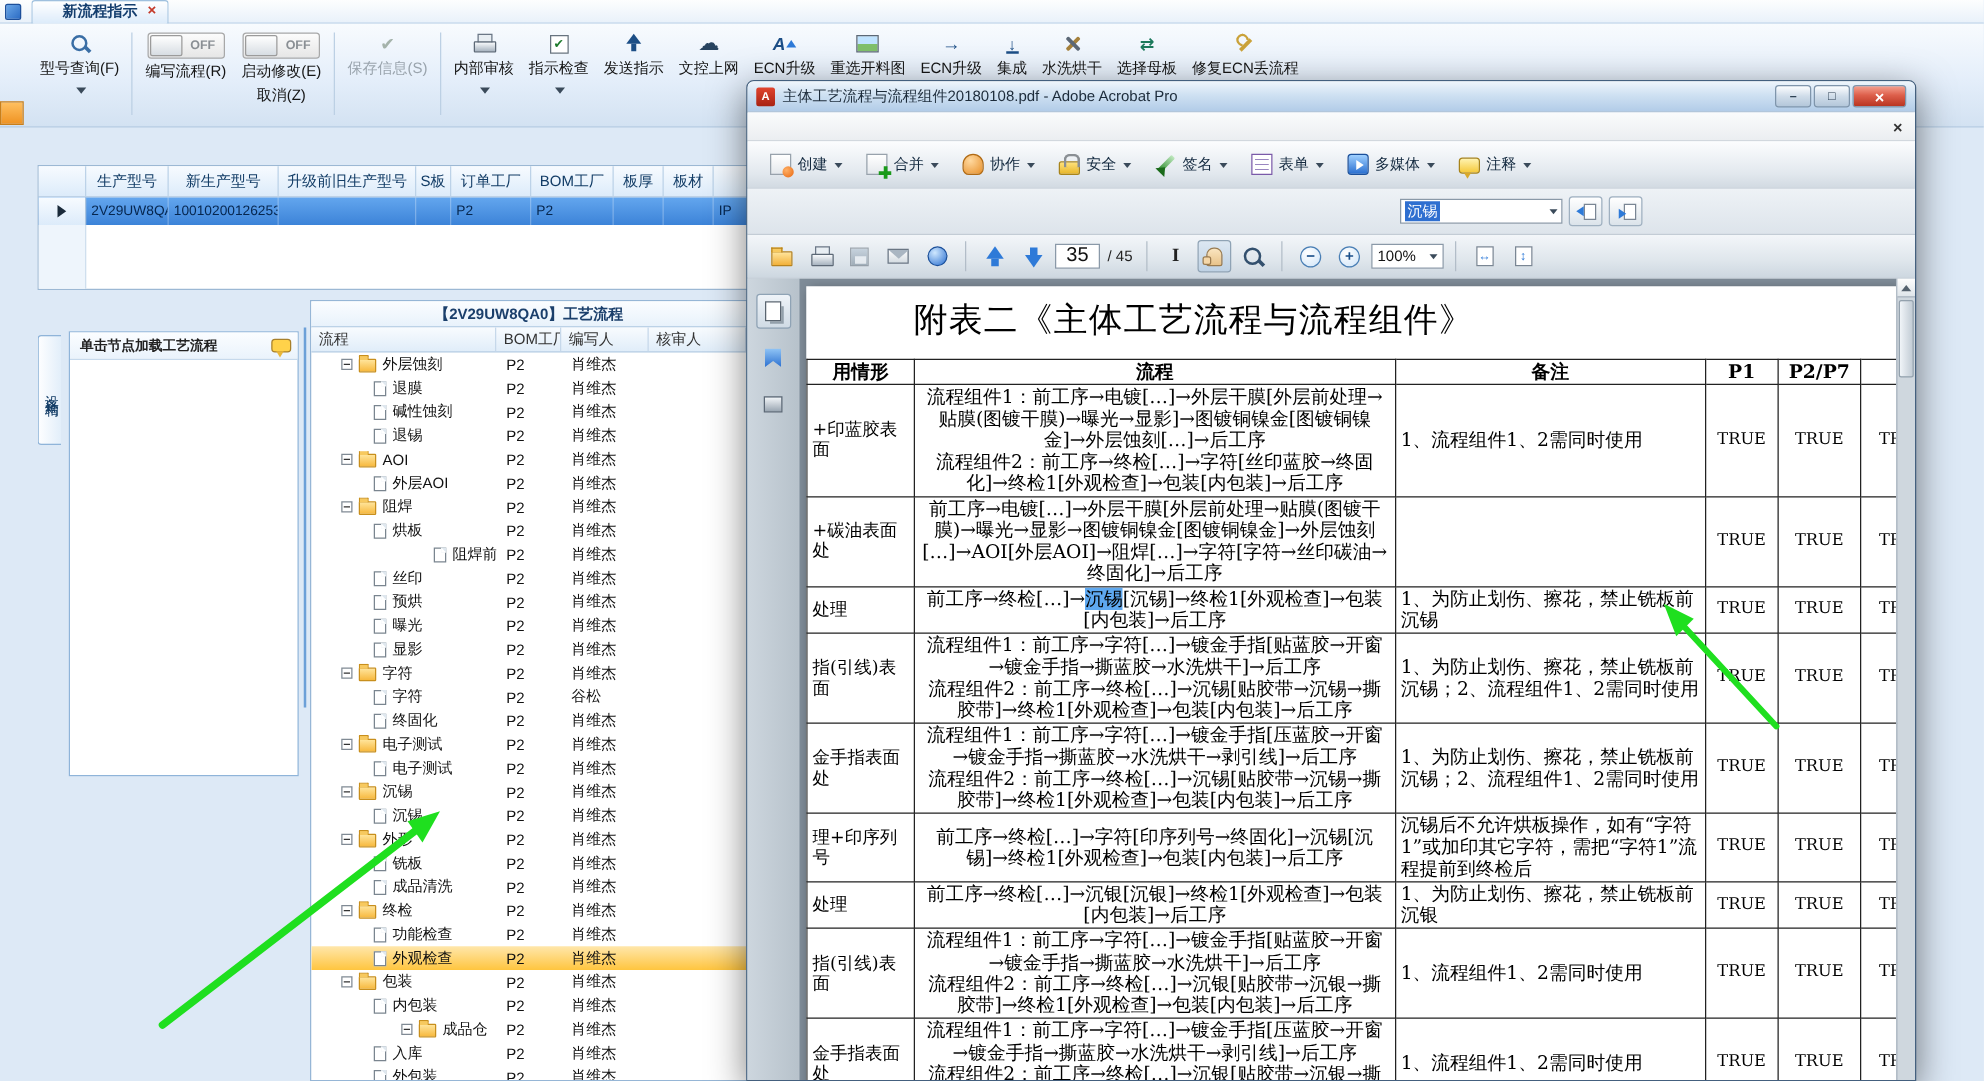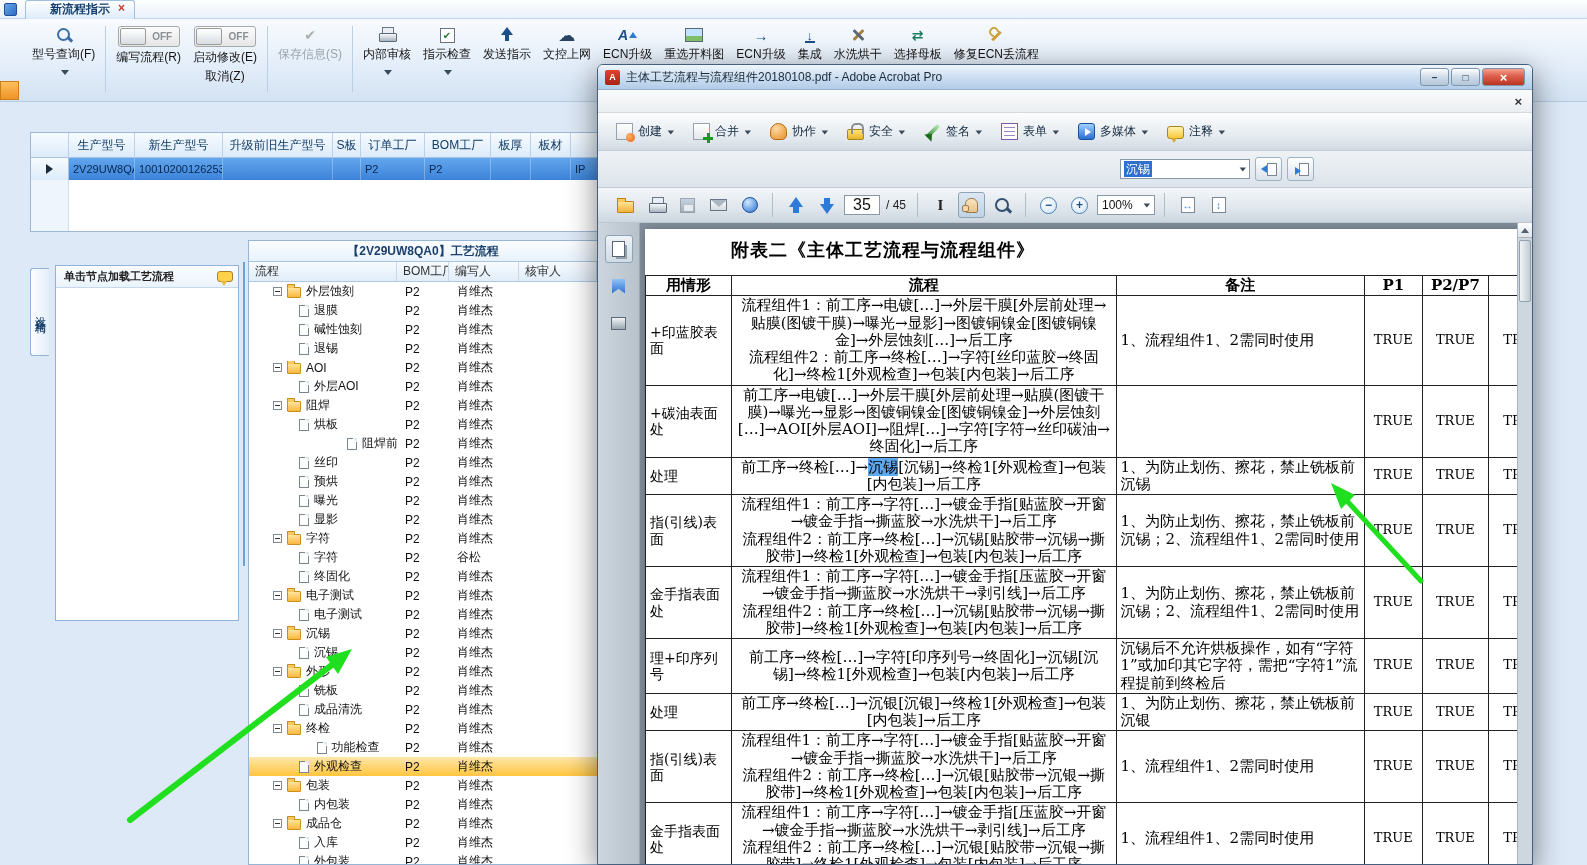--- a/index.html
+++ b/index.html
@@ -180,21 +180,21 @@
 .sico-bookmark{width:13px;height:15px;background:linear-gradient(#8fc3f5,#2a6fd0);clip-path:polygon(0 0,100% 0,100% 100%,50% 68%,0 100%)}
 .sico-layers{width:15px;height:13px;background:linear-gradient(#f2f5f8,#9aa6b2);border:1px solid #5c6876}
 .a-canvas{flex:1;position:relative;overflow:hidden;background:#7f8c98}
 .page{position:absolute;left:5px;top:6px;width:874px;height:1400px;background:#fff;box-shadow:3px 3px 9px rgba(0,0,0,.45);overflow:hidden}
 .a-scroll{flex:none;width:15px;background:#cfd7de;border-left:1px solid #a9b4be;position:relative}
 .sup{position:absolute;top:0;left:0;right:0;height:15px;background:linear-gradient(#fdfdfd,#dfe5ea);border-bottom:1px solid #a9b4be;display:flex;align-items:center;justify-content:center}
 .sup::before{content:"";border-left:4px solid transparent;border-right:4px solid transparent;border-bottom:5px solid #55626e}
 .thumb{position:absolute;top:17px;left:1px;right:1px;height:62px;background:linear-gradient(90deg,#f0f4f8,#c2ccd5);border:1px solid #93a1ad;border-radius:2px}
 
 
-.pdf-title{margin:9px 0 0 86px;font-family:"DejaVu Serif","Liberation Serif",serif;font-size:18px;font-weight:700;letter-spacing:1px;white-space:nowrap;color:#000}
+.pdf-title{margin:9px 0 0 86px;font-family:"DejaVu Serif","Liberation Serif",serif;font-size:27px;font-weight:400;letter-spacing:1px;white-space:nowrap;color:#000}
 .pdf-table{border-collapse:collapse;table-layout:fixed;width:892px;margin-top:13px;font-family:"DejaVu Serif","Liberation Serif",serif;font-size:15px;line-height:1.15;color:#000}
 .pdf-table th,.pdf-table td{border:1px solid #222;padding:1px 4px;vertical-align:middle;overflow:hidden}
 .pdf-table th{font-weight:600;text-align:center;height:20px}
 .c-case{border-left:none;padding-left:1px;font-size:14px}
 .c-flow{text-align:center}
 .c-note{text-align:left}
 .c-p{text-align:center;font-size:13px}
 .seg.hl{background:#5ea8f0}
 
 
@@ -561,21 +561,21 @@
           <span class="tr-flow" style="width: 148px;">
             <span class="mbox"></span>
             <span class="folder"></span>
             <span class="tr-text">终检</span>
           </span>
           <span class="tr-bom" style="width: 52px;">P2</span>
           <span class="tr-writer" style="width: 70px;">肖维杰</span>
           <span class="tr-check"></span>
         </div>
         <div class="tree-row">
-          <span class="tr-flow" style="width: 148px; justify-content: center;">
+          <span class="tr-flow" style="width: 148px;">
             <span class="page-ico"></span>
             <span class="tr-text">功能检查</span>
           </span>
           <span class="tr-bom" style="width: 52px;">P2</span>
           <span class="tr-writer" style="width: 70px;">肖维杰</span>
           <span class="tr-check"></span>
         </div>
         <div class="tree-row hl">
           <span class="tr-flow" style="width: 148px;">
             <span class="page-ico"></span>
@@ -598,21 +598,21 @@
         <div class="tree-row">
           <span class="tr-flow" style="width: 148px;">
             <span class="page-ico"></span>
             <span class="tr-text">内包装</span>
           </span>
           <span class="tr-bom" style="width: 52px;">P2</span>
           <span class="tr-writer" style="width: 70px;">肖维杰</span>
           <span class="tr-check"></span>
         </div>
         <div class="tree-row">
-          <span class="tr-flow" style="width: 148px;">
+          <span class="tr-flow" style="width: 148px; padding-left: 48px;">
             <span class="mbox"></span>
             <span class="folder"></span>
             <span class="tr-text">成品仓</span>
           </span>
           <span class="tr-bom" style="width: 52px;">P2</span>
           <span class="tr-writer" style="width: 70px;">肖维杰</span>
           <span class="tr-check"></span>
         </div>
         <div class="tree-row">
           <span class="tr-flow" style="width: 148px;">

